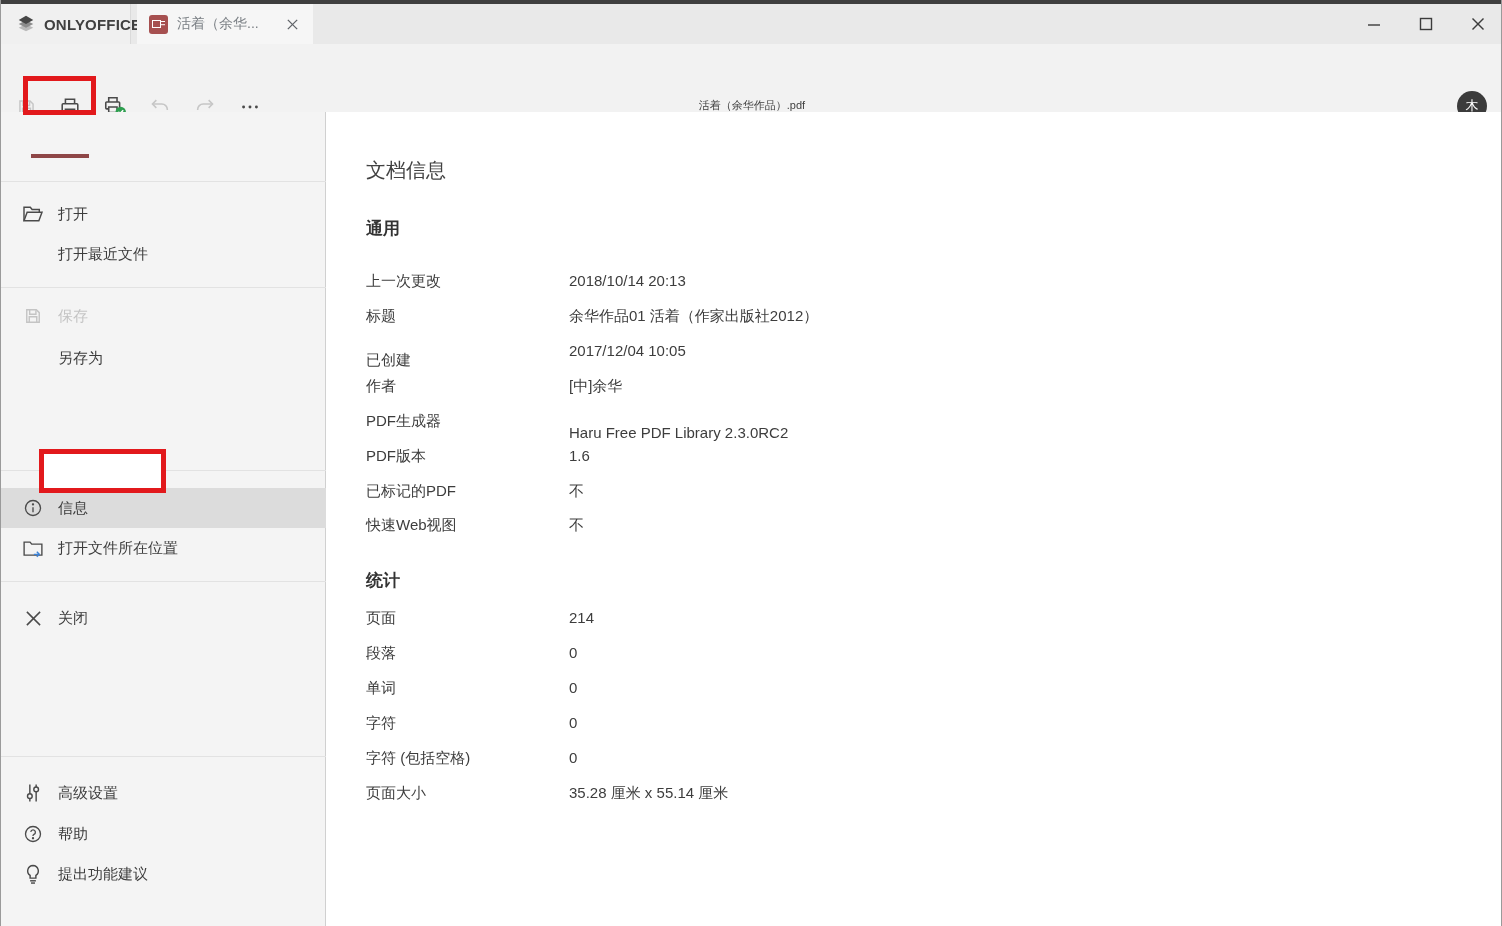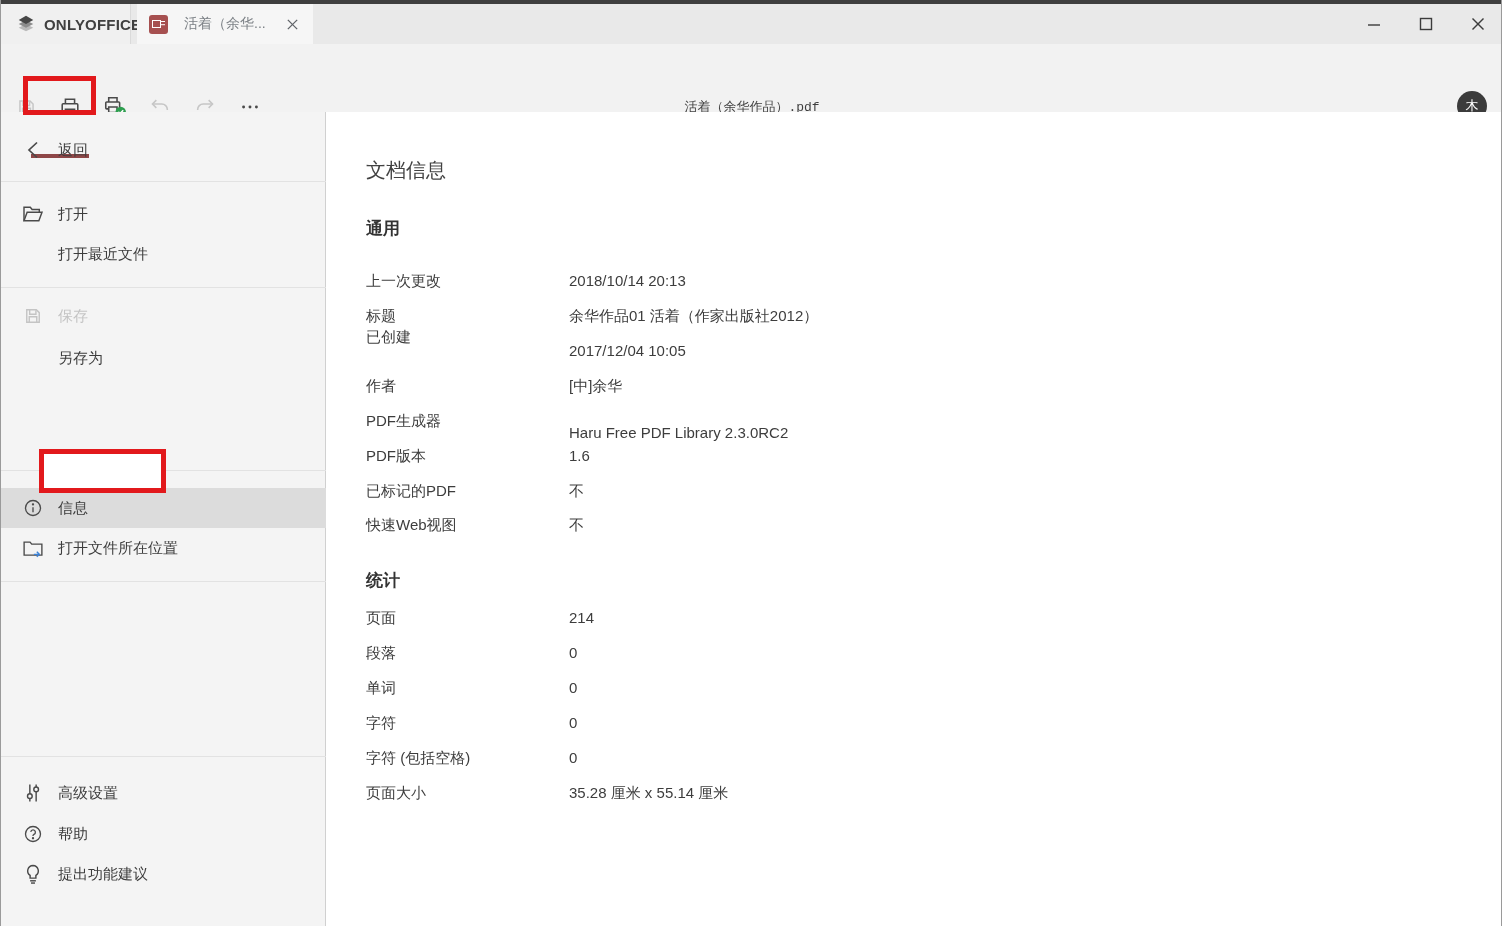--- a/index.html
+++ b/index.html
@@ -9,29 +9,29 @@
 
   
   .topstrip { position:absolute; left:0; top:0; width:1502px; height:4px; background:#3f3f3f; }
   .tabbar { position:absolute; left:0; top:4px; width:1502px; height:40px; background:#e9e9e9; }
   .brand { position:absolute; left:0; top:0; width:130px; height:40px; background:#f0f0f0; border-right:1px solid #dadada; display:flex; align-items:center; gap:7px; padding-left:14px; }
   .brand-text { font-size:15px; font-weight:bold; color:#404040; letter-spacing:.2px; }
   .doc-tab { position:absolute; left:136px; top:0; width:176px; height:40px; background:#f6f6f6; display:flex; align-items:center; padding:0 10px 0 12px; }
   .pdf-ic { width:19px; height:19px; background:#a65050; border-radius:3px; position:relative; flex:0 0 auto; }
   .pdf-ic:before { content:""; position:absolute; left:3px; top:5px; width:7px; height:6px; border:1.4px solid #fff; }
   .pdf-ic:after { content:""; position:absolute; right:3px; top:6px; width:4px; height:1.6px; background:#fff; box-shadow:0 3.2px 0 #fff; }
-  .doc-tab-label { font-size:14px; color:#7c8186; margin-left:16px; white-space:nowrap; overflow:hidden; flex:1; }
+  .doc-tab-label { font-size:14px; color:#7c8186; margin-left:9px; white-space:nowrap; overflow:hidden; flex:1; }
   .tab-close { width:22px; height:22px; display:flex; align-items:center; justify-content:center; color:#5f6368; flex:0 0 auto; }
   .winctl { position:absolute; top:0; width:50px; height:40px; display:flex; align-items:center; justify-content:center; color:#3c3c3c; }
 
   
   .toolbar { position:absolute; left:0; top:44px; width:1502px; height:68px; background:#f2f2f2; }
   .qicon { position:absolute; top:50px; width:26px; height:26px; display:flex; align-items:center; justify-content:center; }
   .ic-dark { color:#4a4a4a; } .ic-dis { color:#c6c6c6; }
-  .doc-title { position:absolute; left:0; right:0; top:54px; text-align:center; font-size:13px; color:#3f3f3f;font-family:Liberation Mono, monospace; }
+  .doc-title { position:absolute; left:0; right:0; top:54px; text-align:center; font-size:11px; color:#3f3f3f; }
   .avatar { position:absolute; left:1456px; top:47px; width:30px; height:30px; border-radius:50%; background:#3b3b3b; color:#fff; font-size:13px; display:flex; align-items:center; justify-content:center; }
   .menutab { position:absolute; top:83px; height:28px; font-size:16px; color:#444; display:flex; align-items:center; }
   .file-underline { position:absolute; left:30px; top:110px; width:58px; height:4px; background:#8e4647; z-index:1; }
   .right-tools { position:absolute; top:84px; height:28px; display:flex; align-items:center; }
   .cmt-group { left:1288px; gap:7px; color:#c4c6c8; font-size:15px; }
   .tool-ic { display:flex; align-items:center; justify-content:center; }
 
   
   .sidebar { position:absolute; left:0; top:112px; width:325px; height:814px; background:#f4f4f4; border-right:1px solid #d0d0d0; }
   .content { position:absolute; left:326px; top:112px; width:1176px; height:814px; background:#fff; }
@@ -188,28 +188,20 @@
   <div class="sidebar">
     <div class="side-hl"></div>
     <div class="side-divider" style="top:69px"></div>
     <div class="side-divider" style="top:175px"></div>
     <div class="side-divider" style="top:358px"></div>
     <div class="side-divider" style="top:469px"></div>
     <div class="side-divider" style="top:644px"></div>
 
     <div class="anno anno-saveas"></div>
 
-    <div class="side-item" style="top:18px">
-      <span class="sic">
-        <svg width="12" height="18" viewBox="0 0 12 18" fill="none" stroke="currentColor" stroke-width="1.7">
-            <path d="M10 1.5 L2 9 L10 16.5"></path>
-          </svg>
-      </span>
-        <span class="slabel">返回</span>
-    </div>
 
     <div class="side-item" style="top:82px">
       <span class="sic">
         <svg width="22" height="18" viewBox="0 0 24 20" fill="none" stroke="currentColor" stroke-width="1.6">
             <path d="M2 17.5 V2.5 h7 l2 2.5 h8 v3"></path>
             <path d="M2 17.5 L5.5 8 h16.5 l-3.5 9.5 z"></path>
           </svg>
       </span>
         <span class="slabel">打开</span>
     </div>
@@ -249,20 +241,29 @@
     <div class="side-item" style="top:416px">
       <span class="sic">
         <svg width="22" height="20" viewBox="0 0 26 22" fill="none" stroke="currentColor" stroke-width="1.6">
             <path d="M2.5 4 h7 l2 2.5 h12 v13 h-21 z"></path>
             <path d="M14 18.5 h6 M17.5 15.5 l3 3 -3 3" stroke="#3b82d8"></path>
           </svg>
       </span>
         <span class="slabel">打开文件所在位置</span>
     </div>
 
+    <div class="side-item" style="top:486px">
+      <span class="sic">
+        <svg width="17" height="17" viewBox="0 0 18 18" stroke="currentColor" stroke-width="1.6">
+            <line x1="2" y1="2" x2="16" y2="16"></line>
+            <line x1="16" y1="2" x2="2" y2="16"></line>
+          </svg>
+      </span>
+        <span class="slabel">关闭</span>
+    </div>
 
     <div class="side-item" style="top:661px">
       <span class="sic">
         <svg width="18" height="20" viewBox="0 0 20 22" fill="none" stroke="currentColor" stroke-width="1.6">
             <line x1="6.5" y1="1.5" x2="6.5" y2="20.5"></line>
             <circle cx="6.5" cy="14.5" r="2.6" fill="#f4f4f4"></circle>
             <line x1="13.5" y1="1.5" x2="13.5" y2="20.5"></line>
             <circle cx="13.5" cy="7" r="2.6" fill="#f4f4f4"></circle>
           </svg>
       </span>
@@ -294,21 +295,21 @@
 
   <div class="content">
     <div class="page-title">文档信息</div>
 
     <div class="sec-title" style="top:105px">通用</div>
 
     <div class="info-label" style="top:160px">上一次更改</div>
     <div class="info-value" style="top:160px">2018/10/14 20:13</div>
     <div class="info-label" style="top:195px">标题</div>
     <div class="info-value" style="top:195px">余华作品01 活着（作家出版社2012）</div>
-    <div class="info-label" style="top:216px">已创建</div>
+    <div class="info-label" style="top:239px">已创建</div>
     <div class="info-value" style="top:230px">2017/12/04 10:05</div>
     <div class="info-label" style="top:265px">作者</div>
     <div class="info-value" style="top:265px">[中]余华</div>
     <div class="info-label" style="top:300px">PDF生成器</div>
     <div class="info-value" style="top:312px">Haru Free PDF Library 2.3.0RC2</div>
     <div class="info-label" style="top:335px">PDF版本</div>
     <div class="info-value" style="top:335px">1.6</div>
     <div class="info-label" style="top:370px">已标记的PDF</div>
     <div class="info-value" style="top:370px">不</div>
     <div class="info-label" style="top:404px">快速Web视图</div>

